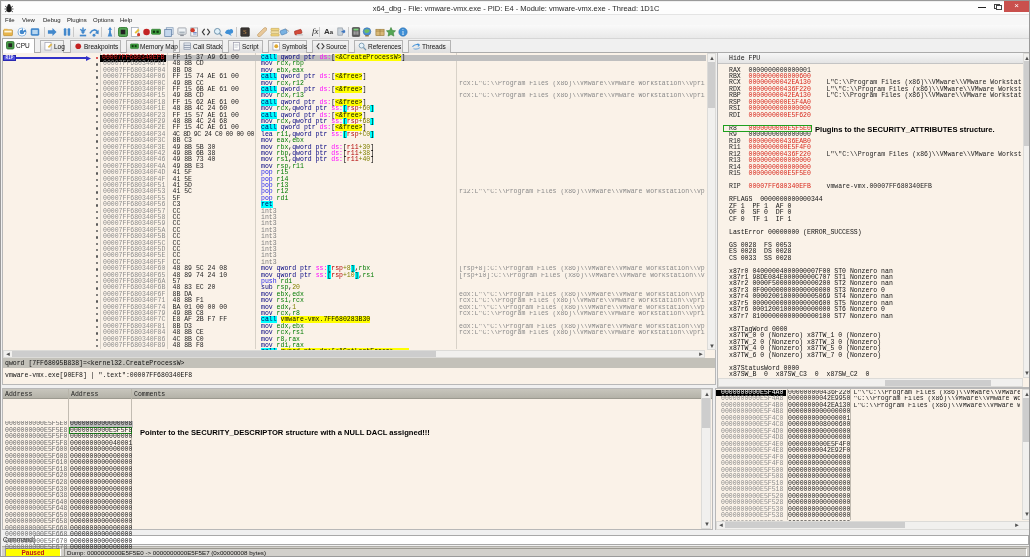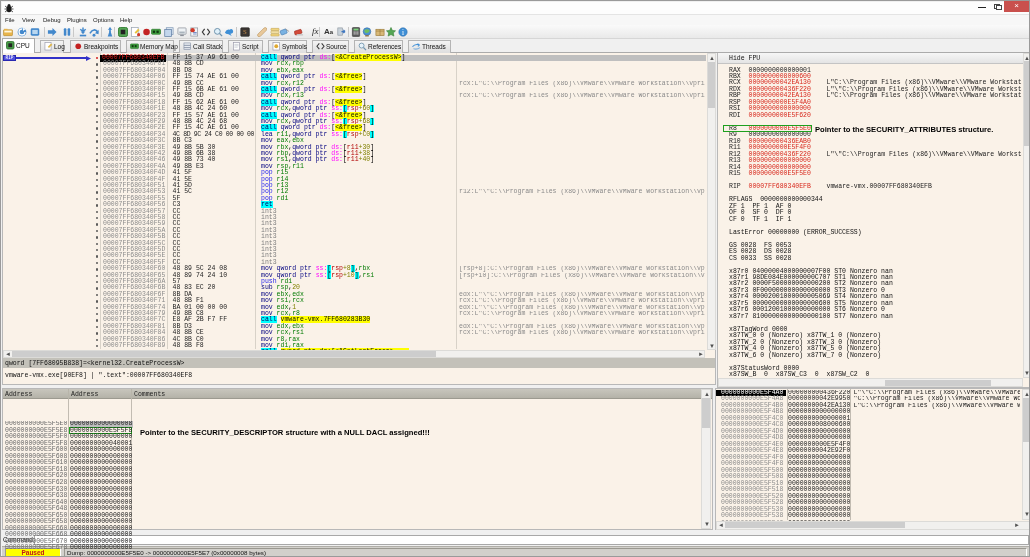--- a/index.html
+++ b/index.html
@@ -30,20 +30,21 @@
 .brow{position:absolute;height:6.55px;font-size:6.5px;line-height:6.5px;font-family:"Liberation Mono",monospace;white-space:pre}
 </style></head><body>
 <div id="w">
 
 <div class="abs" style="left:1px;top:1px;width:1028px;height:13px;background:#fdfdfd;border-bottom:1px solid #e4e4e4"></div>
 <svg class="abs" style="left:3px;top:2px" width="10" height="10" viewBox="0 0 10 10">
  <ellipse cx="5" cy="6" rx="2.6" ry="3.2" fill="#1a1a1a"></ellipse>
  <circle cx="5" cy="2.4" r="1.5" fill="#1a1a1a"></circle>
  <path d="M1 3 L3 4.5 M9 3 L7 4.5 M0.5 6 L2.4 6 M9.5 6 L7.6 6 M1 9 L3 7.5 M9 9 L7 7.5" stroke="#1a1a1a" stroke-width="0.7" fill="none"></path>
 </svg>
+<div class="abs" style="left:0;top:3px;width:1030px;text-align:center;font-size:7.5px;color:#2a2a2a">x64_dbg - File: vmware-vmx.exe - PID: E4 - Module: vmware-vmx.exe - Thread: 1D1C</div>
 <div class="abs" style="left:977px;top:6px;width:8px;height:1.2px;background:#222"></div>
 <div class="abs" style="left:992.5px;top:2.5px;width:6px;height:5px;border:1px solid #444;background:#fff"></div>
 <div class="abs" style="left:994.5px;top:4px;width:6px;height:5px;border:1px solid #444;background:#fff"></div>
 <div class="abs" style="left:1003px;top:0px;width:25px;height:10.5px;background:#c9504d;color:#fff;text-align:center;font-size:8px;line-height:10px">×</div>
 
 <div class="abs" style="left:1px;top:14px;width:1028px;height:10px;background:#f7f7f7"></div>
 <div class="abs" style="left:4px;top:15.5px;font-size:6px;color:#1a1a1a">File</div>
 <div class="abs" style="left:21px;top:15.5px;font-size:6px;color:#1a1a1a">View</div>
 <div class="abs" style="left:42px;top:15.5px;font-size:6px;color:#1a1a1a">Debug</div>
 <div class="abs" style="left:66px;top:15.5px;font-size:6px;color:#1a1a1a">Plugins</div>
@@ -413,21 +414,21 @@
 x87TW_0 0 (Nonzero) x87TW_1 0 (Nonzero)
 x87TW_2 0 (Nonzero) x87TW_3 0 (Nonzero)
 x87TW_4 0 (Nonzero) x87TW_5 0 (Nonzero)
 x87TW_6 0 (Nonzero) x87TW_7 0 (Nonzero)
 
 x87StatusWord 0000
 x87SW_B  0  x87SW_C3  0  x87SW_C2  0
 x87SW_C1 0  x87SW_C0  0  x87SW_IR  0</pre>
 </div>
 <div class="abs" style="left:722px;top:123.5px;width:89px;height:7.2px;border:1.3px solid #1ea01e;z-index:2"></div>
-<div class="abs" style="left:814px;top:124px;font-size:7.6px;font-weight:bold;color:#000;z-index:3">Pointer to the SECURITY_ATTRIBUTES structure.</div>
+<div class="abs" style="left:814px;top:124px;font-size:7.6px;font-weight:bold;color:#000;z-index:3">Plugins to the SECURITY_ATTRIBUTES structure.</div>
 <div class="abs sbt" style="left:1021.5px;top:52px;width:8px;height:325px"></div>
 <div class="abs sth" style="left:1022.5px;top:60px;width:6px;height:85px"></div>
 <div class="arr" style="left:1023px;top:54px">▲</div>
     <div class="arr" style="left:1023px;top:369px">▼</div>
 <div class="abs sbt" style="left:717px;top:377px;width:305px;height:9px"></div>
 <div class="abs sth" style="left:884px;top:378.5px;width:106px;height:6px"></div>
 <div class="abs" style="left:1px;top:387px;width:711px;height:142px;background:#faf2e8;border:1px solid #b8b8b8"></div>
 <div class="abs" style="left:2px;top:388px;width:709px;height:10px;background:linear-gradient(#c8c6bd,#b4b2a8);border-bottom:1px solid #9c9a90"></div>
 <div class="abs mono" style="left:4px;top:390px;color:#222">Address</div>
 <div class="abs mono" style="left:70px;top:390px;color:#222">Address</div>

